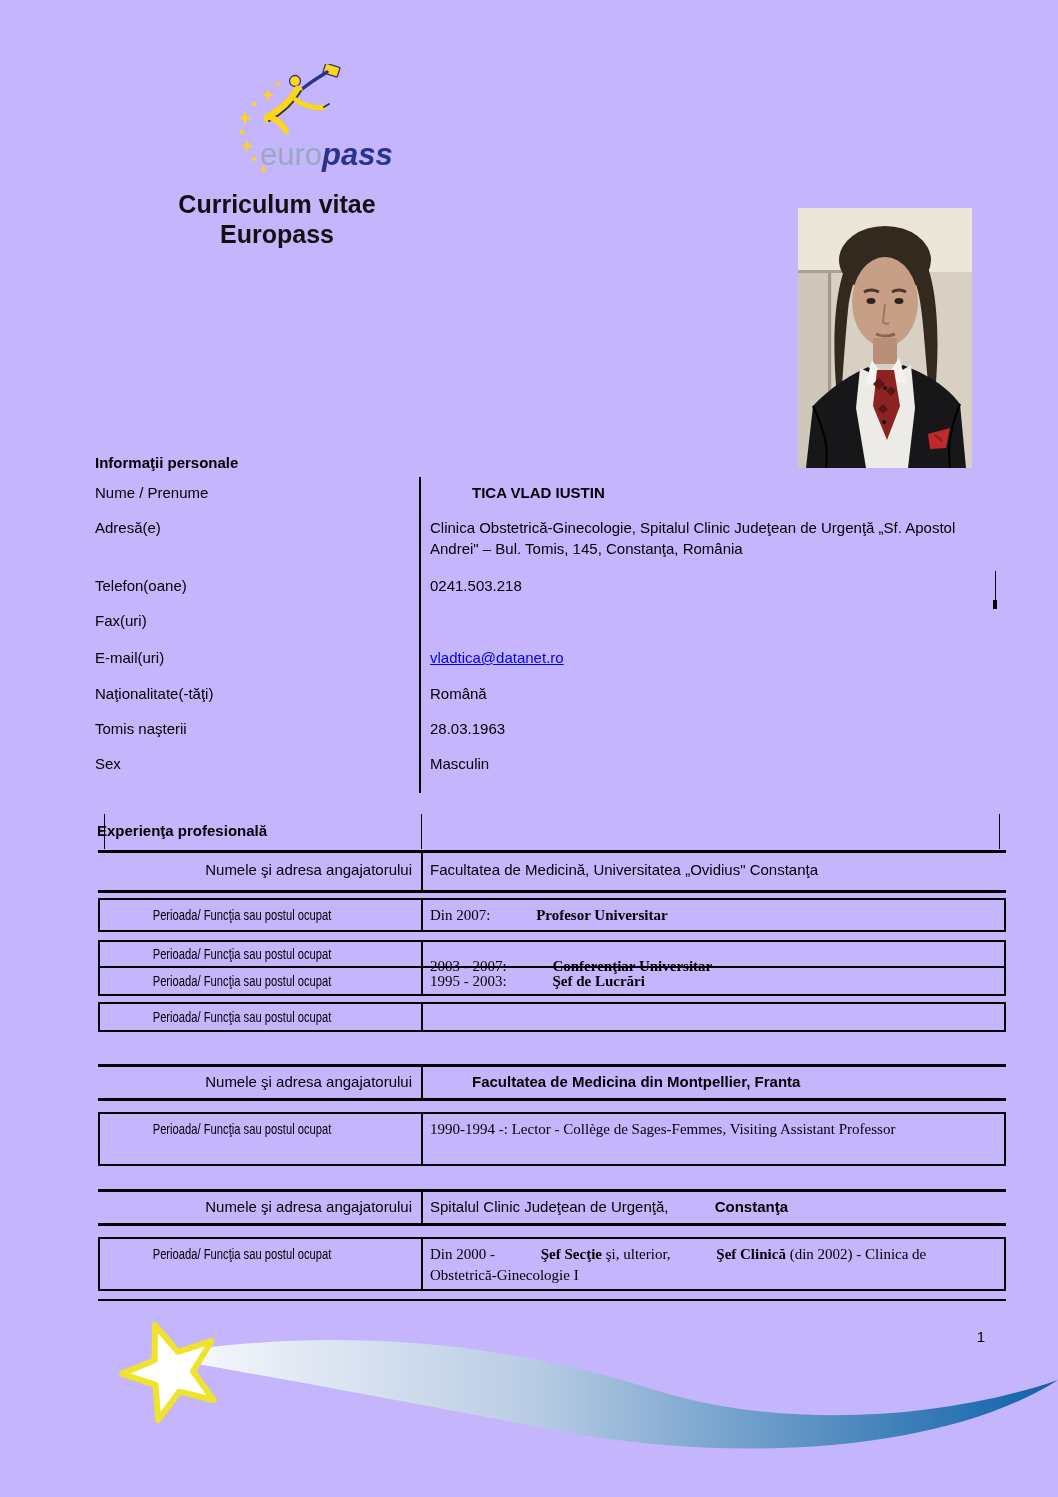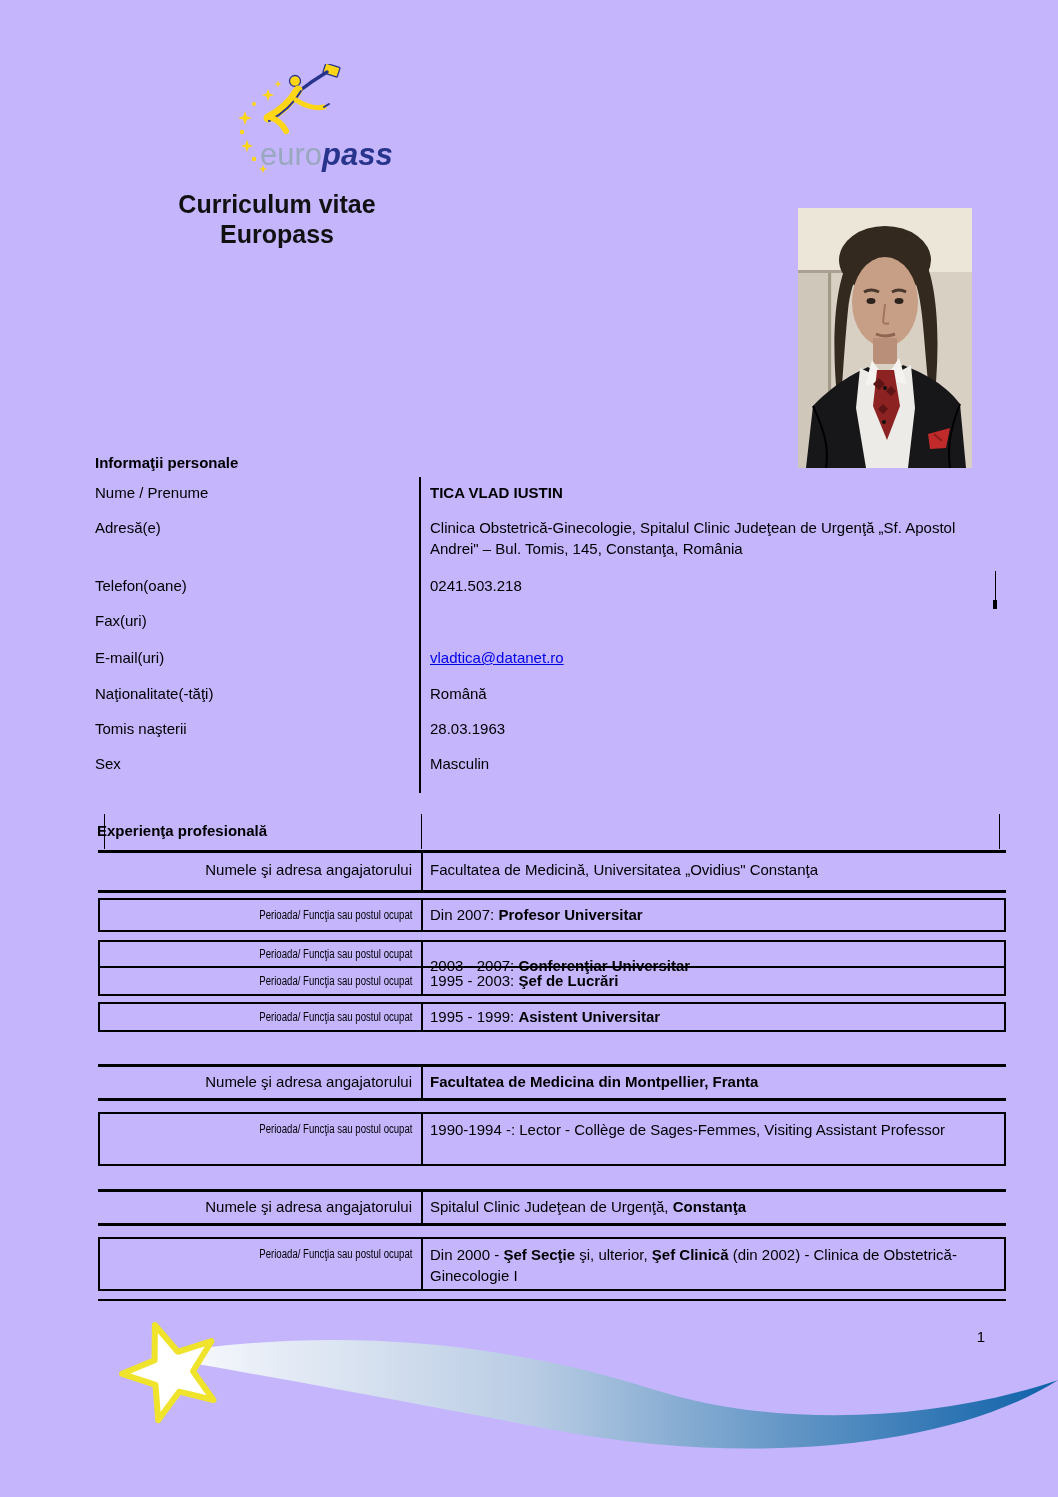--- a/index.html
+++ b/index.html
@@ -8,29 +8,29 @@
     font-family:"Liberation Sans", sans-serif; color:#000; overflow:hidden;
   }
   
   .cv-title{position:absolute; left:150px; top:189px; width:254px; text-align:center;
     font-weight:bold; font-size:25px; line-height:30px; color:#111;}
   
   .plabel{position:absolute; left:95px; width:315px; font-size:15px; line-height:21px;}
   .pvalue{position:absolute; left:430px; width:565px; font-size:15px; line-height:21px;}
   .sec-label{font-weight:bold;}
   .narrow{display:inline-block; transform:scaleX(0.8); transform-origin:100% 50%; white-space:nowrap;}
-  .b{font-weight:bold;}
+  .b{font-weight:bold;margin-left:42px;}
   a.link{color:#0000e8; text-decoration:underline;}
   
   .vline,.hline{position:absolute; background:#000;}
   
   .box{position:absolute; left:98px; width:908px; border:2px solid #000; box-sizing:border-box;}
   .box .bdiv{position:absolute; left:321px; top:0; bottom:0; width:2px; background:#000;}
-  .box .blabel{position:absolute; left:0; width:312px; text-align:right; font-size:12px;}
-  .box .bvalue{position:absolute; left:330px; width:545px; font-size:15px;}
+  .box .blabel{position:absolute; left:0; width:312px; font-size:14px;padding-left:8px;}
+  .box .bvalue{position:absolute; left:330px; width:545px; font-size:15px;font-family:Liberation Serif, serif;}
   .lh30{line-height:30px;} .lh26{line-height:26px;} .lh24{line-height:24px;}
   .two .blabel,.two .bvalue{top:5px; line-height:21px;}
   
   .elabel{position:absolute; left:100px; width:312px; text-align:right; font-size:15px; line-height:21px;}
   .evalue{position:absolute; left:430px; width:560px; font-size:15px; line-height:21px;}
   .page-num{position:absolute; left:950px; top:1328px; width:35px; text-align:right; font-size:15px;}
   svg text{font-family:"Liberation Sans", sans-serif;}
 </style>
 </head>
 <body>
@@ -163,21 +163,20 @@
     <div style="position:absolute; left:0; right:0; top:24px; height:2px; background:#000;"></div>
     <div class="blabel lh24" style="top:0;"><span class="narrow">Perioada/ Funcţia sau postul ocupat</span></div>
     <div class="bvalue lh24" style="top:12px;"><span>2003 - 2007: </span><span class="b">Conferenţiar Universitar</span></div>
     <div class="blabel lh24" style="top:27px;"><span class="narrow">Perioada/ Funcţia sau postul ocupat</span></div>
     <div class="bvalue lh24" style="top:27px;"><span>1995 - 2003:  </span><span class="b">Şef de Lucrări</span></div>
   </div>
 
   <div class="box" style="top:1002px; height:30px;">
     <div class="bdiv"></div>
     <div class="blabel lh26"><span class="narrow">Perioada/ Funcţia sau postul ocupat</span></div>
-    <div class="bvalue lh26"><span>1995 - 1999: </span><span class="b">Asistent Universitar</span></div>
   </div>
 
   <div class="hline" style="left:98px; top:1064px; width:908px; height:3px;"></div>
   <div class="elabel" style="top:1071px">Numele şi adresa angajatorului</div>
   <div class="evalue" style="top:1071px"><span class="b">Facultatea de Medicina din Montpellier, Franta</span></div>
   <div class="vline" style="left:421px; top:1067px; width:2px; height:31px;"></div>
   <div class="hline" style="left:98px; top:1098px; width:908px; height:3px;"></div>
 
   <div class="box two" style="top:1112px; height:54px;">
     <div class="bdiv"></div>

